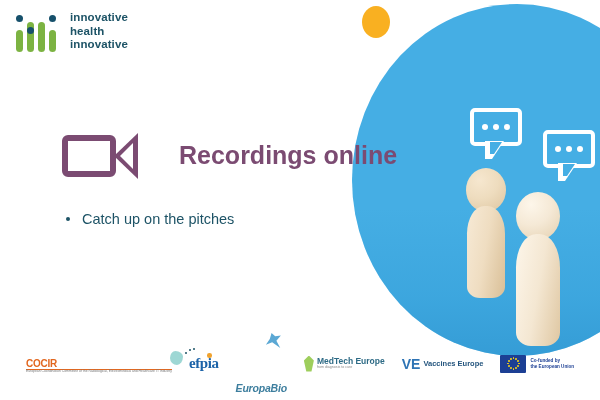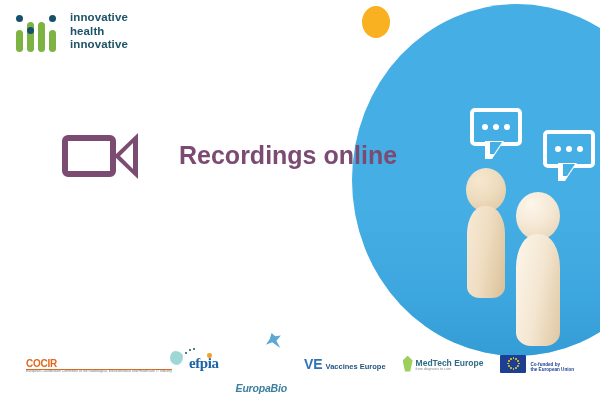--- a/index.html
+++ b/index.html
@@ -246,21 +246,21 @@
     left: 0; bottom: 6px;
     width: 600px;
     display: flex;
     align-items: center;
     justify-content: center;
     gap: 17px;
     z-index: 10;
   }
   .plogo {
     display: flex;
-    align-items: flex-end;
+    align-items: center;
     gap: 3px;
     white-space: nowrap;
   }
 
   
   #logo-cocir { position: relative; padding-top: 4px; }
   #logo-cocir .word {
     font-size: 10px; font-weight: bold; color: #E2671F;
     border-bottom: 1.5px solid #E2671F; letter-spacing: -.2px;
   }
@@ -389,20 +389,21 @@
 
   <div id="subhead-row">
     <span class="cam-icon">
       <span class="cam-body"></span>
       <span class="cam-lens"></span>
     </span>
     <span id="subhead-text">Recordings online</span>
   </div>
 
   <ul id="bullets">
+    <li>Catch up on the pitches</li>
   </ul>
 
   <div id="footer-logos">
 
     <div class="plogo" id="logo-cocir">
       <div>
         <div class="word">COCIR</div>
         <div class="sub">European Coordination Committee of the Radiological, Electromedical and Healthcare IT Industry</div>
       </div>
       <span class="map"></span>
@@ -416,31 +417,31 @@
     <div class="plogo" id="logo-efpia">
       <span class="word">efpia</span>
       <span class="acc"></span>
     </div>
 
     <div class="plogo" id="logo-europabio">
       <span class="bird"></span>
       <span class="word">EuropaBio</span>
     </div>
 
-    <div class="plogo" id="logo-vaccines">
-      <span class="mark">VE</span>
-      <span class="word">Vaccines Europe</span>
-    </div>
-
     <div class="plogo" id="logo-medtech">
       <span class="mark"></span>
       <span class="txt">
         <span class="word">MedTech Europe</span>
         <span class="sub">from diagnosis to cure</span>
       </span>
+    </div>
+
+    <div class="plogo" id="logo-vaccines">
+      <span class="mark">VE</span>
+      <span class="word">Vaccines Europe</span>
     </div>
 
     <div class="plogo" id="logo-eu">
       <span class="flag">
         <span class="stars">
             <i style="left: 12.1px; top: 2.5px;"></i>
             <i style="left: 14.9px; top: 3.25026px;"></i>
             <i style="left: 16.9497px; top: 5.3px;"></i>
             <i style="left: 17.7px; top: 8.1px;"></i>
             <i style="left: 16.9497px; top: 10.9px;"></i>

